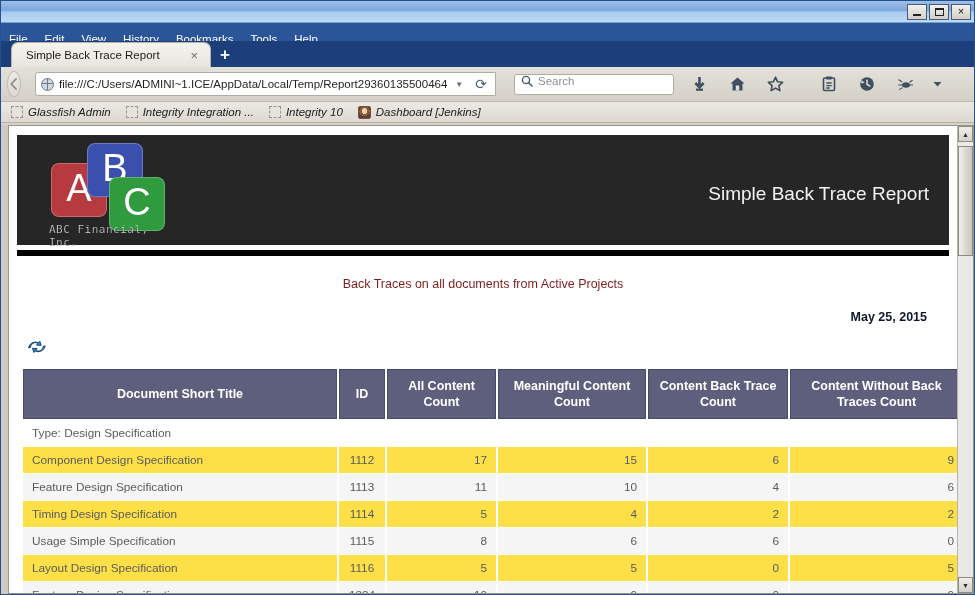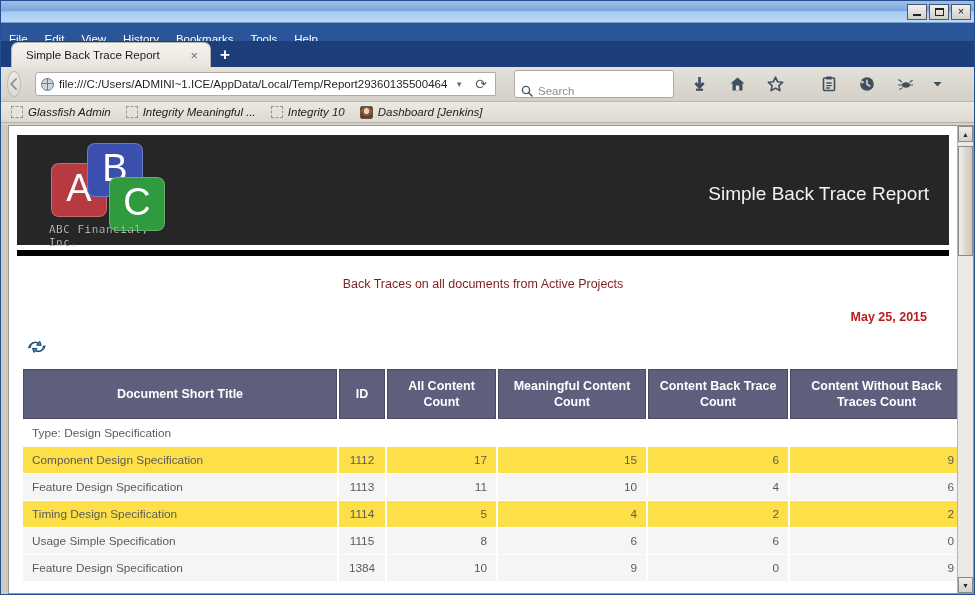--- a/index.html
+++ b/index.html
@@ -150,26 +150,26 @@
     color: #1f1f1f;
     white-space: nowrap;
     overflow: hidden;
     flex: 1;
   }
   .drop-caret { color:#6b6b6b; font-size:8px; padding: 0 3px;}
   #reload-btn { color:#4a6070; font-size:14px; padding:0 4px; }
 
   #searchbar {
     flex: 0 0 160px;
-    height: 28px;
+    height: 21px;
     background: #ffffff;
     border: 1px solid #b0aba2;
     border-radius: 3px;
     display: flex;
-    align-items: flex-end;
+    align-items: flex-start;
     gap: 5px;
     padding: 0 6px;
     margin-left: 6px;
   }
   #search-placeholder { font-size: 11.5px; color: #8d8d8d; }
 
   .tbicon {
     width: 26px; height: 26px;
     display: flex; align-items: center; justify-content: center;
     color: #4c5b6b;
@@ -301,21 +301,21 @@
     text-align: center;
     font-size: 12.5px;
     color: #7f1d1d;
   }
   #report-date {
     margin-top: 19px;
     margin-right: 30px;
     text-align: right;
     font-size: 12.5px;
     font-weight: bold;
-    color: #b91c1c;
+    color: #0f172a;
   }
   #refresh-icon-wrap {
     margin: 14px 0 0 18px;
     width: 20px; height: 18px;
     position: relative;
   }
 
   
   #report-table {
     margin: 12px 8px 0 12px;
@@ -481,21 +481,21 @@
     </div>
   </div>
 
   <div id="bookmarks">
     <div class="bm">
       <span class="bm-blank"></span>
       <span class="bm-label">Glassfish Admin</span>
     </div>
     <div class="bm">
       <span class="bm-blank"></span>
-      <span class="bm-label">Integrity Meaningful ...</span>
+      <span class="bm-label">Integrity Integration ...</span>
     </div>
     <div class="bm">
       <span class="bm-blank"></span>
       <span class="bm-label">Integrity 10</span>
     </div>
     <div class="bm">
       <span class="bm-face"></span>
       <span class="bm-label">Dashboard [Jenkins]</span>
     </div>
   </div>
@@ -579,20 +579,28 @@
             <td class="num">2</td>
           </tr>
           <tr class="plain">
             <td>Usage Simple Specification</td>
             <td class="id">1115</td>
             <td class="num">8</td>
             <td class="num">6</td>
             <td class="num">6</td>
             <td class="num">0</td>
           </tr>
+          <tr class="shade">
+            <td>Layout Design Specification</td>
+            <td class="id">1116</td>
+            <td class="num">5</td>
+            <td class="num">5</td>
+            <td class="num">0</td>
+            <td class="num">5</td>
+          </tr>
           <tr class="plain">
             <td>Feature Design Specification</td>
             <td class="id">1384</td>
             <td class="num">10</td>
             <td class="num">9</td>
             <td class="num">0</td>
             <td class="num">9</td>
           </tr>
         </tbody>
       </table>

